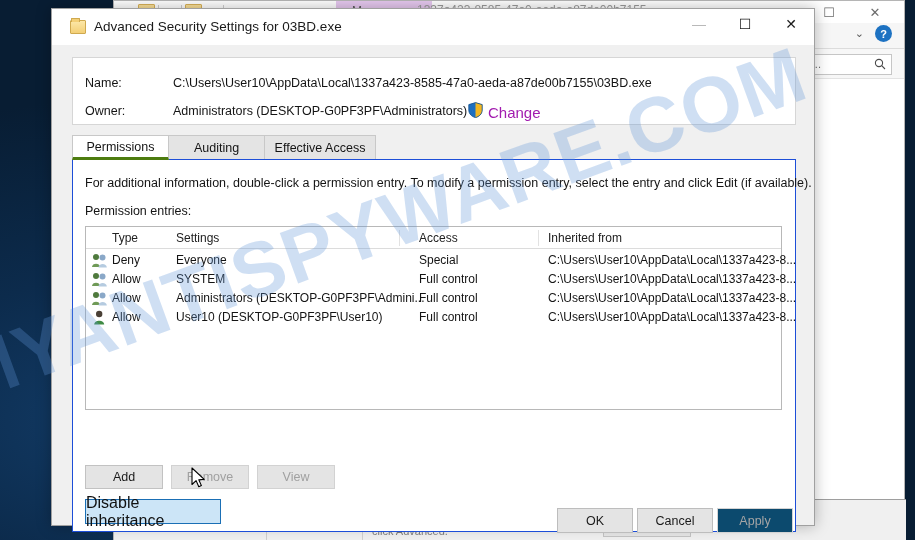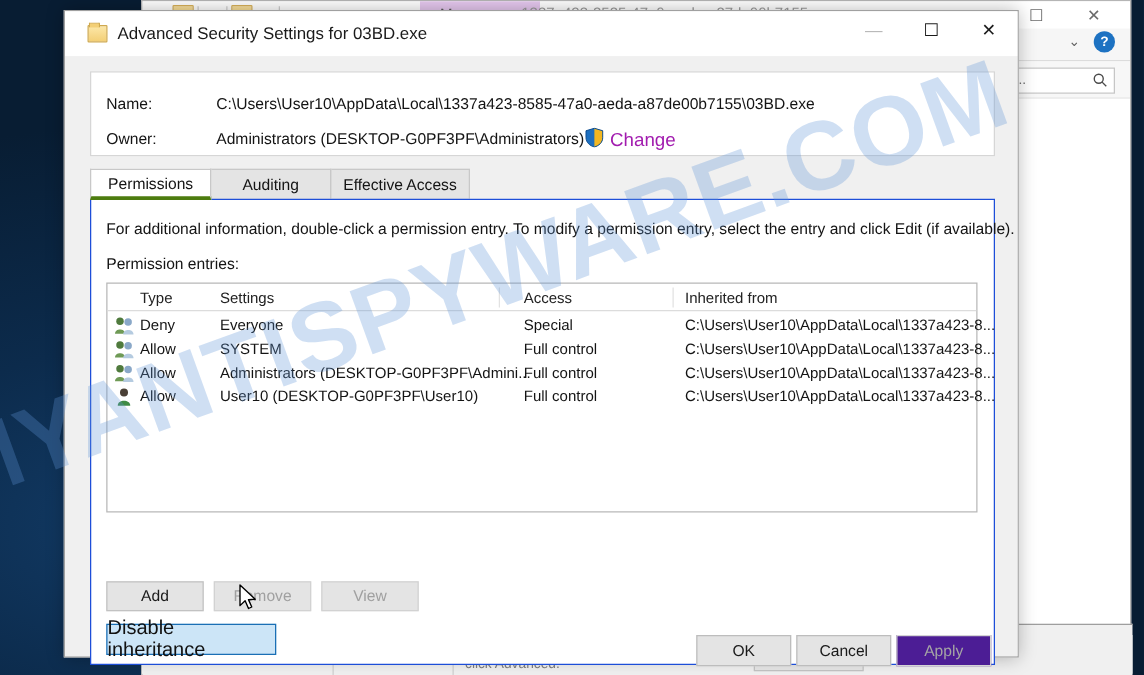--- a/index.html
+++ b/index.html
@@ -319,21 +319,21 @@
     position: absolute; left: 12px; top: 339px;
     width: 136px; height: 25px;
     background: #cce5f7; border: 1px solid #1a6fb5;
     font-size: 16px; color: #111;
     display: flex; align-items: center; justify-content: center;
   }
 
   
   #btn-ok     { left: 505px; top: 463px; width: 76px; height: 25px; background:#e4e4e4; border:1px solid #bdbdbd; }
   #btn-cancel { left: 585px; top: 463px; width: 76px; height: 25px; background:#e4e4e4; border:1px solid #bdbdbd; }
-  #btn-apply  { left: 665px; top: 463px; width: 76px; height: 25px; background:#4c1d95; border:1px solid #d4d4d4; color:#a5a5a5; }
+  #btn-apply  { left: 665px; top: 463px; width: 76px; height: 25px; background:#0c4a6e; border:1px solid #d4d4d4; color:#a5a5a5; }
 
   
   #cursor {
     position: absolute; left: 191px; top: 467px;
     width: 16px; height: 24px; z-index: 60;
     pointer-events: none;
   }
 
   
   #watermark {

